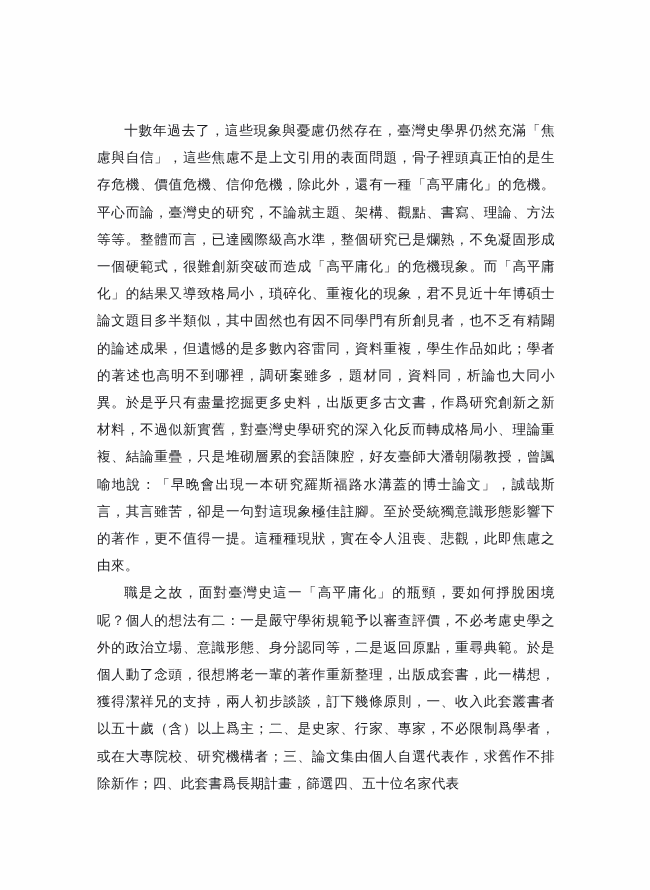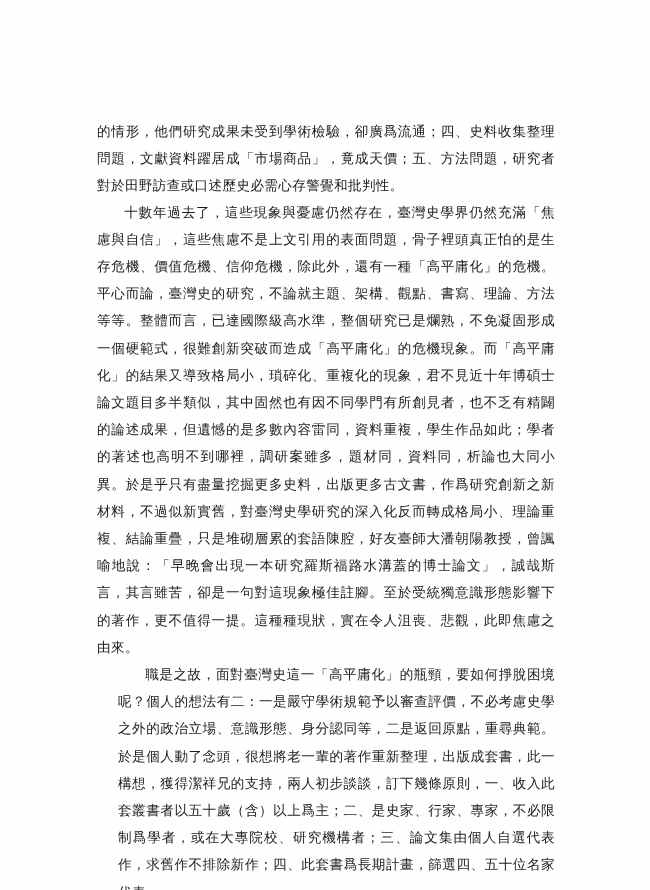--- a/index.html
+++ b/index.html
@@ -36,25 +36,23 @@
     letter-spacing: 0.35px;
     font-family: "DejaVu Serif", serif;
   }
   p.indent {
     text-indent: 2em;
     font-family: Liberation Mono, monospace;
   }
   
   p.fade-tail {
     color: #1b1b1f;
-    margin-left: 21px;
   }
 </style>
 </head>
 <body>
 
 <div class="page">
   <div class="text-block">
-    <p class="para">的情形，他們研究成果未受到學術檢驗，卻廣爲流通；四、史料收集整理問題，文獻資料躍居成「市場商品」，竟成天價；五、方法問題，研究者對於田野訪查或口述歷史必需心存警覺和批判性。</p>
     <p class="para indent">十數年過去了，這些現象與憂慮仍然存在，臺灣史學界仍然充滿「焦慮與自信」，這些焦慮不是上文引用的表面問題，骨子裡頭真正怕的是生存危機、價值危機、信仰危機，除此外，還有一種「高平庸化」的危機。平心而論，臺灣史的研究，不論就主題、架構、觀點、書寫、理論、方法等等。整體而言，已達國際級高水準，整個研究已是爛熟，不免凝固形成一個硬範式，很難創新突破而造成「高平庸化」的危機現象。而「高平庸化」的結果又導致格局小，瑣碎化、重複化的現象，君不見近十年博碩士論文題目多半類似，其中固然也有因不同學門有所創見者，也不乏有精闢的論述成果，但遺憾的是多數內容雷同，資料重複，學生作品如此；學者的著述也高明不到哪裡，調研案雖多，題材同，資料同，析論也大同小異。於是乎只有盡量挖掘更多史料，出版更多古文書，作爲研究創新之新材料，不過似新實舊，對臺灣史學研究的深入化反而轉成格局小、理論重複、結論重疊，只是堆砌層累的套語陳腔，好友臺師大潘朝陽教授，曾諷喻地說：「早晚會出現一本研究羅斯福路水溝蓋的博士論文」，誠哉斯言，其言雖苦，卻是一句對這現象極佳註腳。至於受統獨意識形態影響下的著作，更不值得一提。這種種現狀，實在令人沮喪、悲觀，此即焦慮之由來。</p>
     <p class="para indent fade-tail">職是之故，面對臺灣史這一「高平庸化」的瓶頸，要如何掙脫困境呢？個人的想法有二：一是嚴守學術規範予以審查評價，不必考慮史學之外的政治立場、意識形態、身分認同等，二是返回原點，重尋典範。於是個人動了念頭，很想將老一輩的著作重新整理，出版成套書，此一構想，獲得潔祥兄的支持，兩人初步談談，訂下幾條原則，一、收入此套叢書者以五十歲（含）以上爲主；二、是史家、行家、專家，不必限制爲學者，或在大專院校、研究機構者；三、論文集由個人自選代表作，求舊作不排除新作；四、此套書爲長期計畫，篩選四、五十位名家代表</p>
   </div>
 </div>
 
 </body></html>

